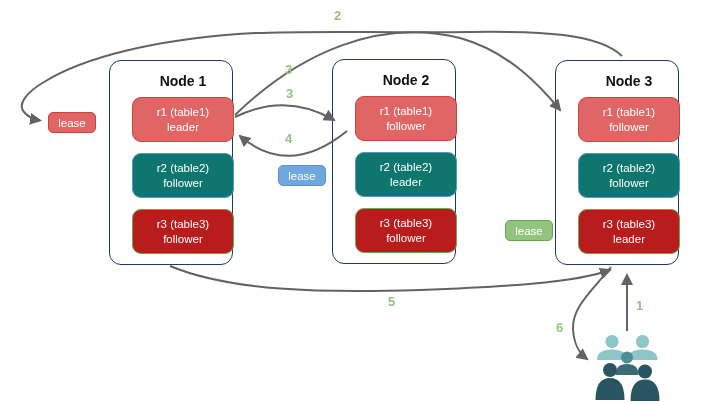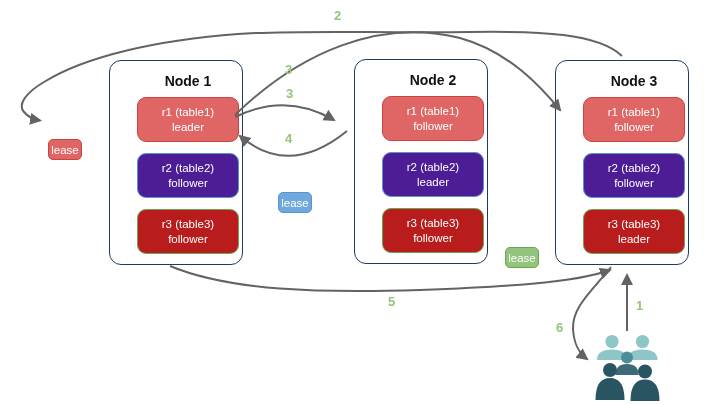--- a/index.html
+++ b/index.html
@@ -3,44 +3,44 @@
 <meta charset="utf-8">
 <style>
   html,body{margin:0;padding:0;}
   body{
     width:704px;height:405px;position:relative;overflow:hidden;
     background:#ffffff;
     font-family:"Liberation Sans","DejaVu Sans",sans-serif;
   }
   
   .node{
-    position:absolute;width:134px;height:205px;box-sizing:border-box;
+    position:absolute;width:124px;height:205px;box-sizing:border-box;
     background:#ffffff;border:1.5px solid #1f3864;border-radius:12px;
     display:flex;flex-direction:column;align-items:center;padding-top:12px;
     z-index:1;
     padding-left:24px;
   }
   #node1{left:109px;top:60px;}
-  #node2{left:354px;top:59px;}
+  #node2{left:332px;top:59px;}
   #node3{left:555px;top:60px;}
   .node-title{font-weight:bold;font-size:14px;color:#111;margin-bottom:8px;}
   .replica{
     width:102px;height:45px;box-sizing:border-box;border-radius:9px;
     display:flex;flex-direction:column;justify-content:center;align-items:center;
     color:#ffffff;font-size:11.5px;line-height:1.3;text-align:center;
   }
   .replica + .replica{margin-top:11px;}
   .replica.red{background:#e06666;border:1.5px solid #c9443c;}
-  .replica.blue{background:#4c1d95;border:1.5px solid #5a94ce;}
+  .replica.blue{background:#0f766e;border:1.5px solid #5a94ce;}
   .replica.green{background:#b91c1c;border:1.5px solid #6aa84f;}
   
   .lease{
-    position:absolute;width:34px;height:21px;box-sizing:border-box;border-radius:5px;
+    position:absolute;width:48px;height:21px;box-sizing:border-box;border-radius:5px;
     display:flex;align-items:center;justify-content:center;
-    color:#ffffff;font-size:11.5px;z-index:2;margin-top:27px;
+    color:#ffffff;font-size:11.5px;z-index:2;
   }
   #lease-red{left:48px;top:112px;background:#e06666;border:1.5px solid #c9443c;}
   #lease-blue{left:278px;top:165px;background:#6fa8dc;border:1.5px solid #5a94ce;}
   #lease-green{left:505px;top:220px;background:#93c47d;border:1.5px solid #6aa84f;}
   
   .step{position:absolute;color:#93c47d;font-weight:bold;font-size:13px;z-index:4;}
   #s1{left:636px;top:298px;}
   #s2{left:334px;top:8px;}
   #s3a{left:285px;top:62px;}
   #s3b{left:286px;top:86px;}

